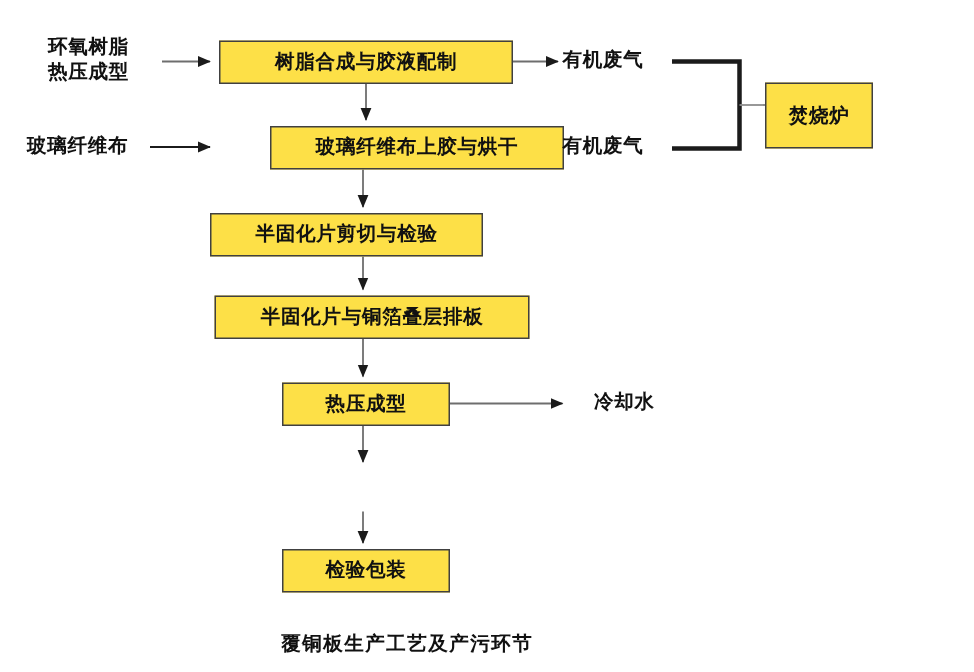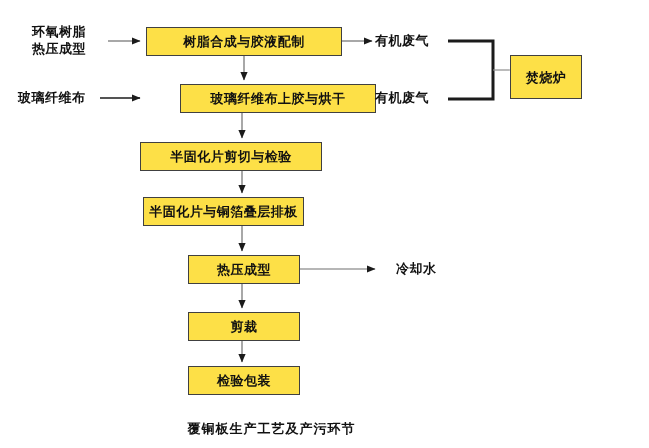--- a/index.html
+++ b/index.html
@@ -25,21 +25,21 @@
     color:#111;
     font-weight:700;
     letter-spacing:0.5px;
     white-space:nowrap;
     font-size:13px;
     line-height:1;
   }
   .box.b1{left:146px;top:27px;width:196px;height:29px;}
   .box.b2{left:146px;top:84px;width:196px;height:29px;margin-left:34px;}
   .box.b3{left:130px;top:142px;width:182px;height:29px;margin-left:10px;}
-  .box.b4{left:143px;top:197px;width:161px;height:29px;}
+  .box.b4{left:143px;top:197px;width:210px;height:29px;}
   .box.b5{left:188px;top:255px;width:112px;height:29px;}
   .box.b6{left:188px;top:312px;width:112px;height:29px;}
   .box.b7{left:188px;top:366px;width:112px;height:29px;text-align:center;}
   .box.furnace{left:510px;top:55px;width:72px;height:44px;font-size:13px;}
 
   
   .lab{
     position:absolute;
     color:#111;
     font-weight:700;
@@ -126,21 +126,20 @@
     <div>环氧树脂</div>
     <div>热压成型</div>
   </div>
   <div class="lab src2">玻璃纤维布</div>
 
   <div class="box b1">树脂合成与胶液配制</div>
   <div class="box b2">玻璃纤维布上胶与烘干</div>
   <div class="box b3">半固化片剪切与检验</div>
   <div class="box b4">半固化片与铜箔叠层排板</div>
   <div class="box b5">热压成型</div>
-  <div class="box b6">剪裁</div>
   <div class="box b7">检验包装</div>
 
   <div class="lab gas1">有机废气</div>
   <div class="lab gas2">有机废气</div>
   <div class="lab water">冷却水</div>
 
   <div class="box furnace">焚烧炉</div>
 
   <div class="caption">覆铜板生产工艺及产污环节</div>
 

